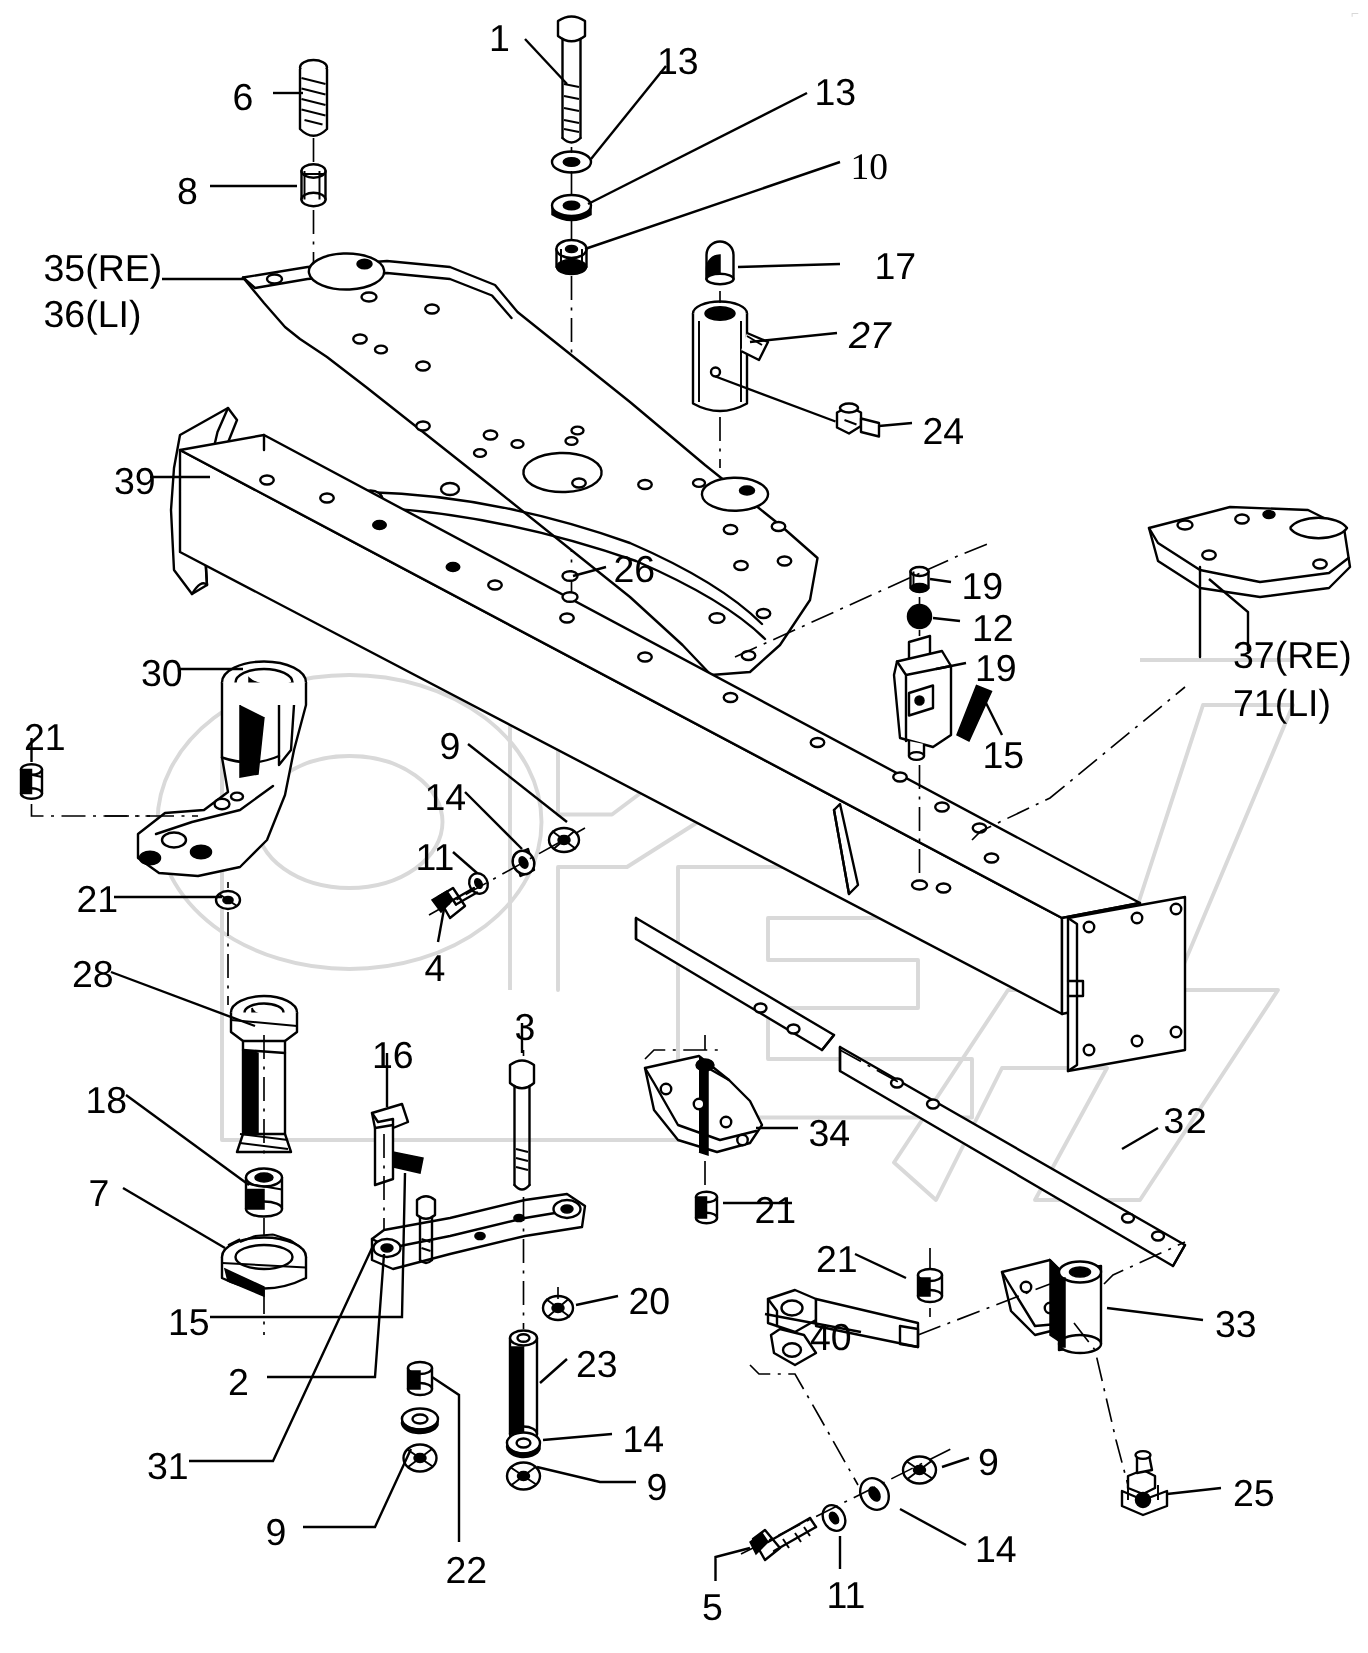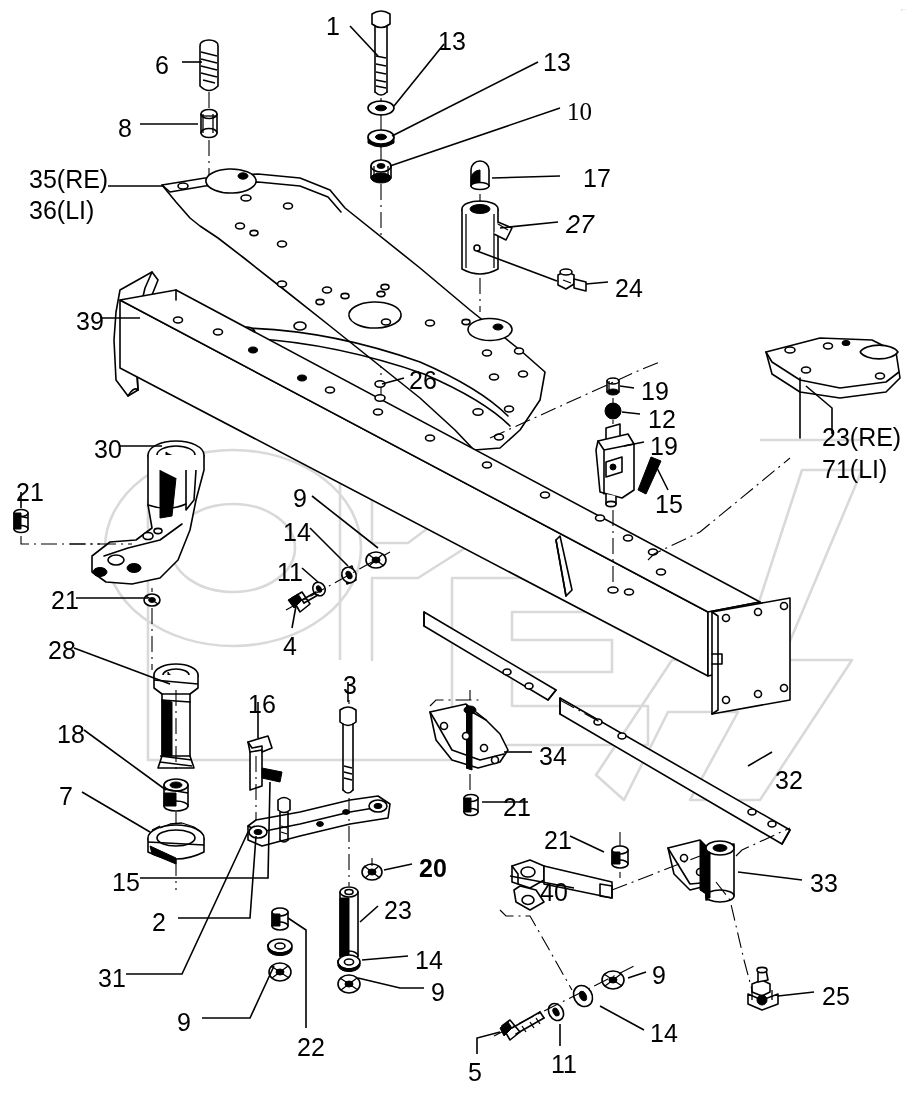--- a/index.html
+++ b/index.html
@@ -568,40 +568,40 @@
   <div class="lbl" style="left:118px;top:116px;">8</div>
   <div class="lbl" style="left:566px;top:166px;margin-left:17px;">17</div>
   <div class="lbl" style="left:29px;top:167px;">35(RE)</div>
   <div class="lbl" style="left:29px;top:198px;">36(LI)</div>
   <div class="lbl" style="left:566px;top:212px;font-style:italic;">27</div>
   <div class="lbl" style="left:615px;top:276px;text-align:center;">24</div>
   <div class="lbl" style="left:76px;top:309px;text-align:center;">39</div>
   <div class="lbl" style="left:409px;top:368px;">26</div>
   <div class="lbl" style="left:641px;top:379px;">19</div>
   <div class="lbl" style="left:648px;top:407px;">12</div>
-  <div class="lbl" style="left:822px;top:425px;">23(RE)</div>
+  <div class="lbl" style="left:822px;top:425px;">37(RE)</div>
   <div class="lbl" style="left:650px;top:434px;">19</div>
   <div class="lbl" style="left:94px;top:437px;">30</div>
   <div class="lbl" style="left:822px;top:457px;">71(LI)</div>
   <div class="lbl" style="left:16px;top:480px;">21</div>
   <div class="lbl" style="left:293px;top:486px;">9</div>
   <div class="lbl" style="left:655px;top:492px;">15</div>
   <div class="lbl" style="left:283px;top:520px;">14</div>
   <div class="lbl" style="left:277px;top:560px;">11</div>
   <div class="lbl" style="left:51px;top:588px;">21</div>
   <div class="lbl" style="left:283px;top:634px;">4</div>
   <div class="lbl" style="left:48px;top:638px;">28</div>
   <div class="lbl" style="left:343px;top:673px;">3</div>
   <div class="lbl" style="left:248px;top:692px;">16</div>
   <div class="lbl" style="left:57px;top:722px;">18</div>
   <div class="lbl" style="left:539px;top:744px;">34</div>
-  <div class="lbl" style="left:775px;top:768px;">32</div>
+  <div class="lbl" style="left:775px;top:736px;font-family:Liberation Mono, monospace;">32</div>
   <div class="lbl" style="left:59px;top:784px;">7</div>
   <div class="lbl" style="left:503px;top:795px;">21</div>
-  <div class="lbl" style="left:419px;top:856px;font-weight:bold;">20</div>
+  <div class="lbl" style="left:419px;top:856px;">20</div>
   <div class="lbl" style="left:544px;top:828px;">21</div>
   <div class="lbl" style="left:112px;top:870px;">15</div>
   <div class="lbl" style="left:810px;top:871px;">33</div>
   <div class="lbl" style="left:384px;top:898px;">23</div>
   <div class="lbl" style="left:540px;top:880px;">40</div>
   <div class="lbl" style="left:152px;top:910px;">2</div>
   <div class="lbl" style="left:98px;top:966px;">31</div>
   <div class="lbl" style="left:415px;top:948px;">14</div>
   <div class="lbl" style="left:431px;top:980px;">9</div>
   <div class="lbl" style="left:652px;top:963px;">9</div>

